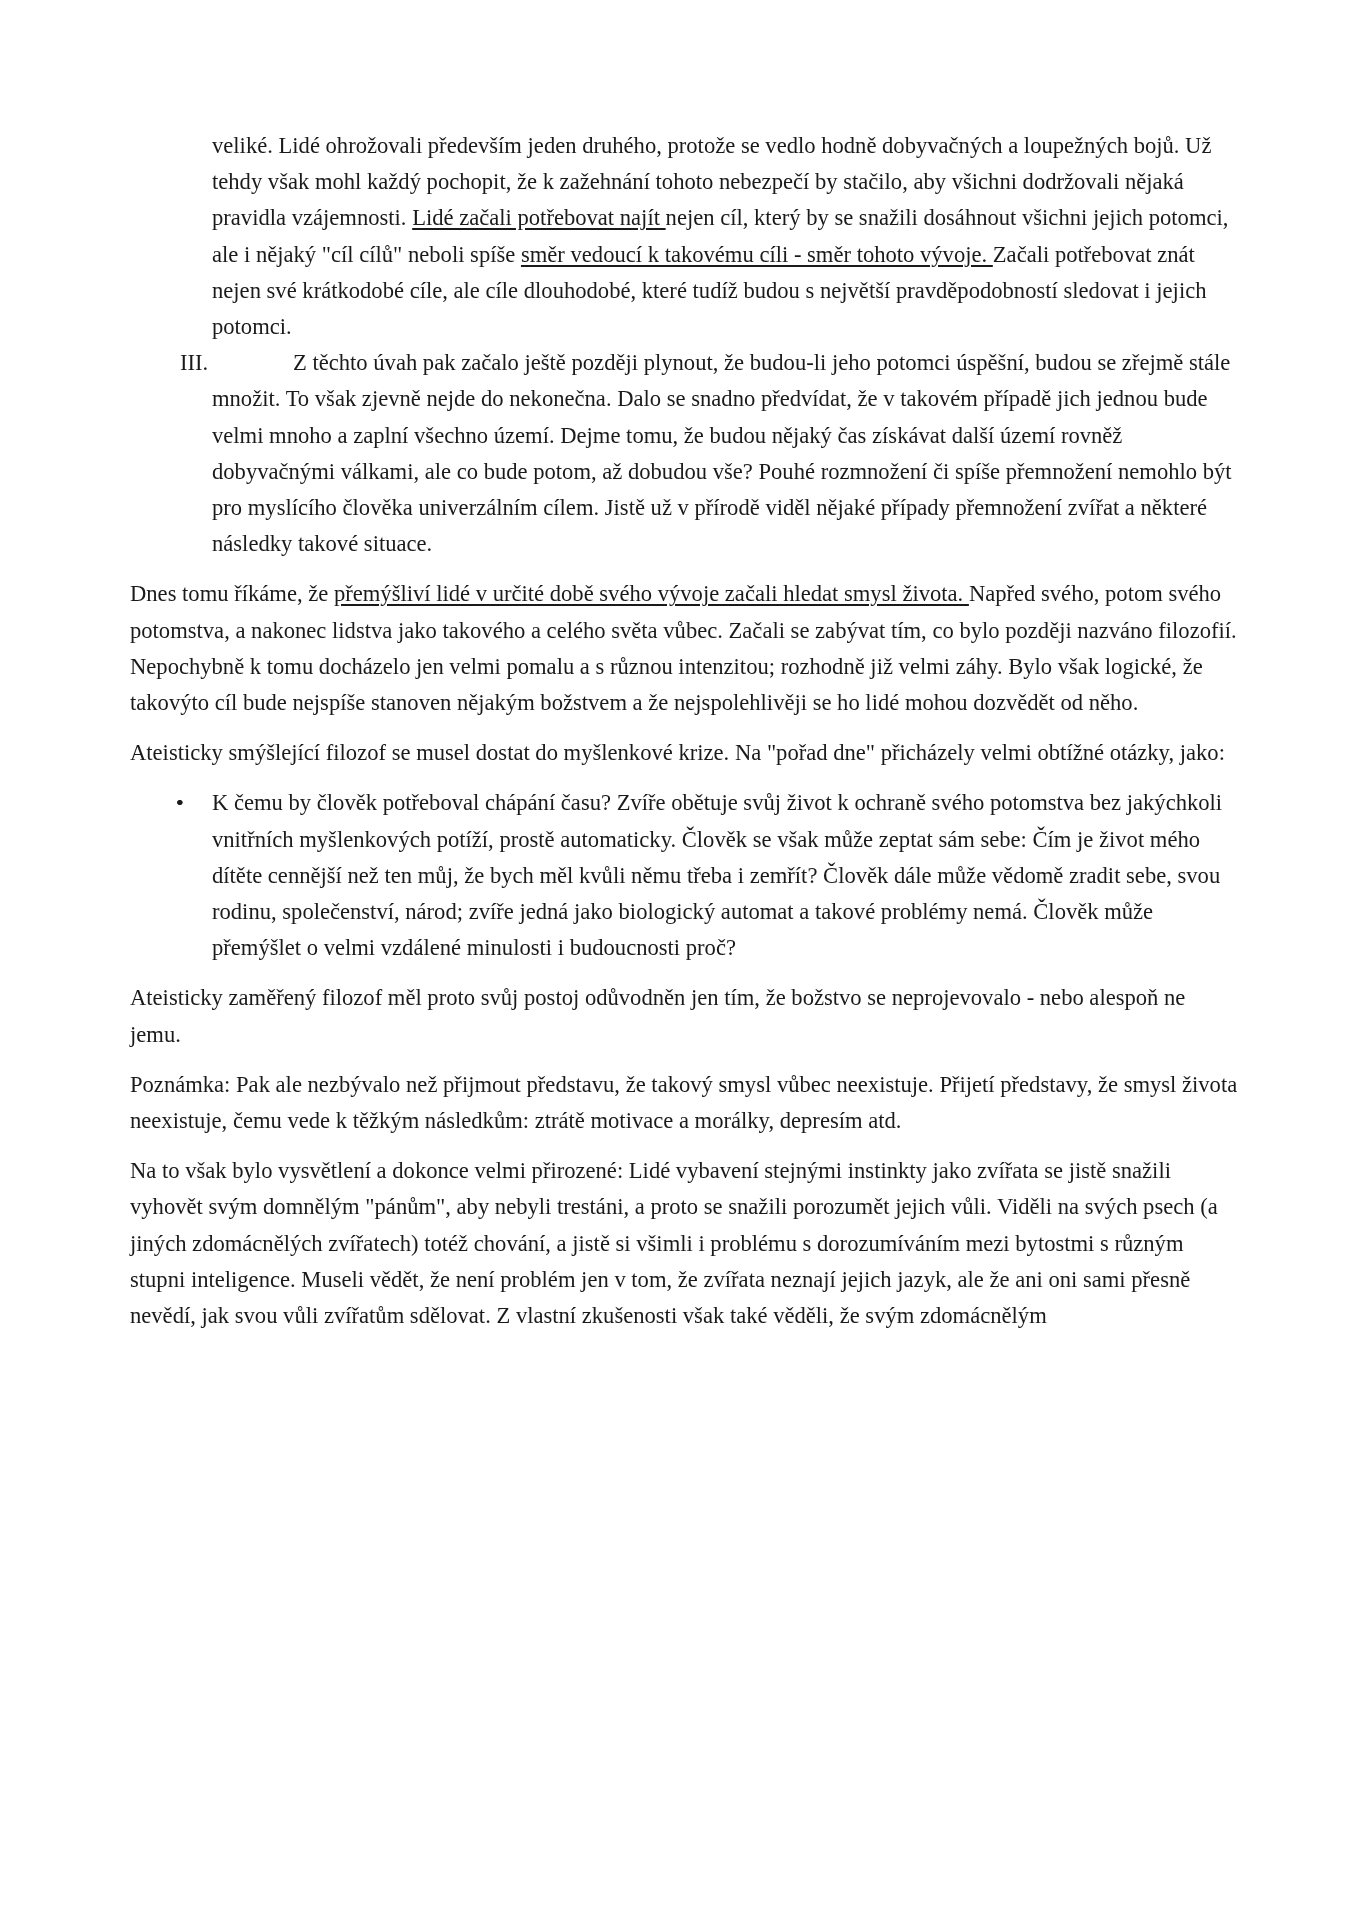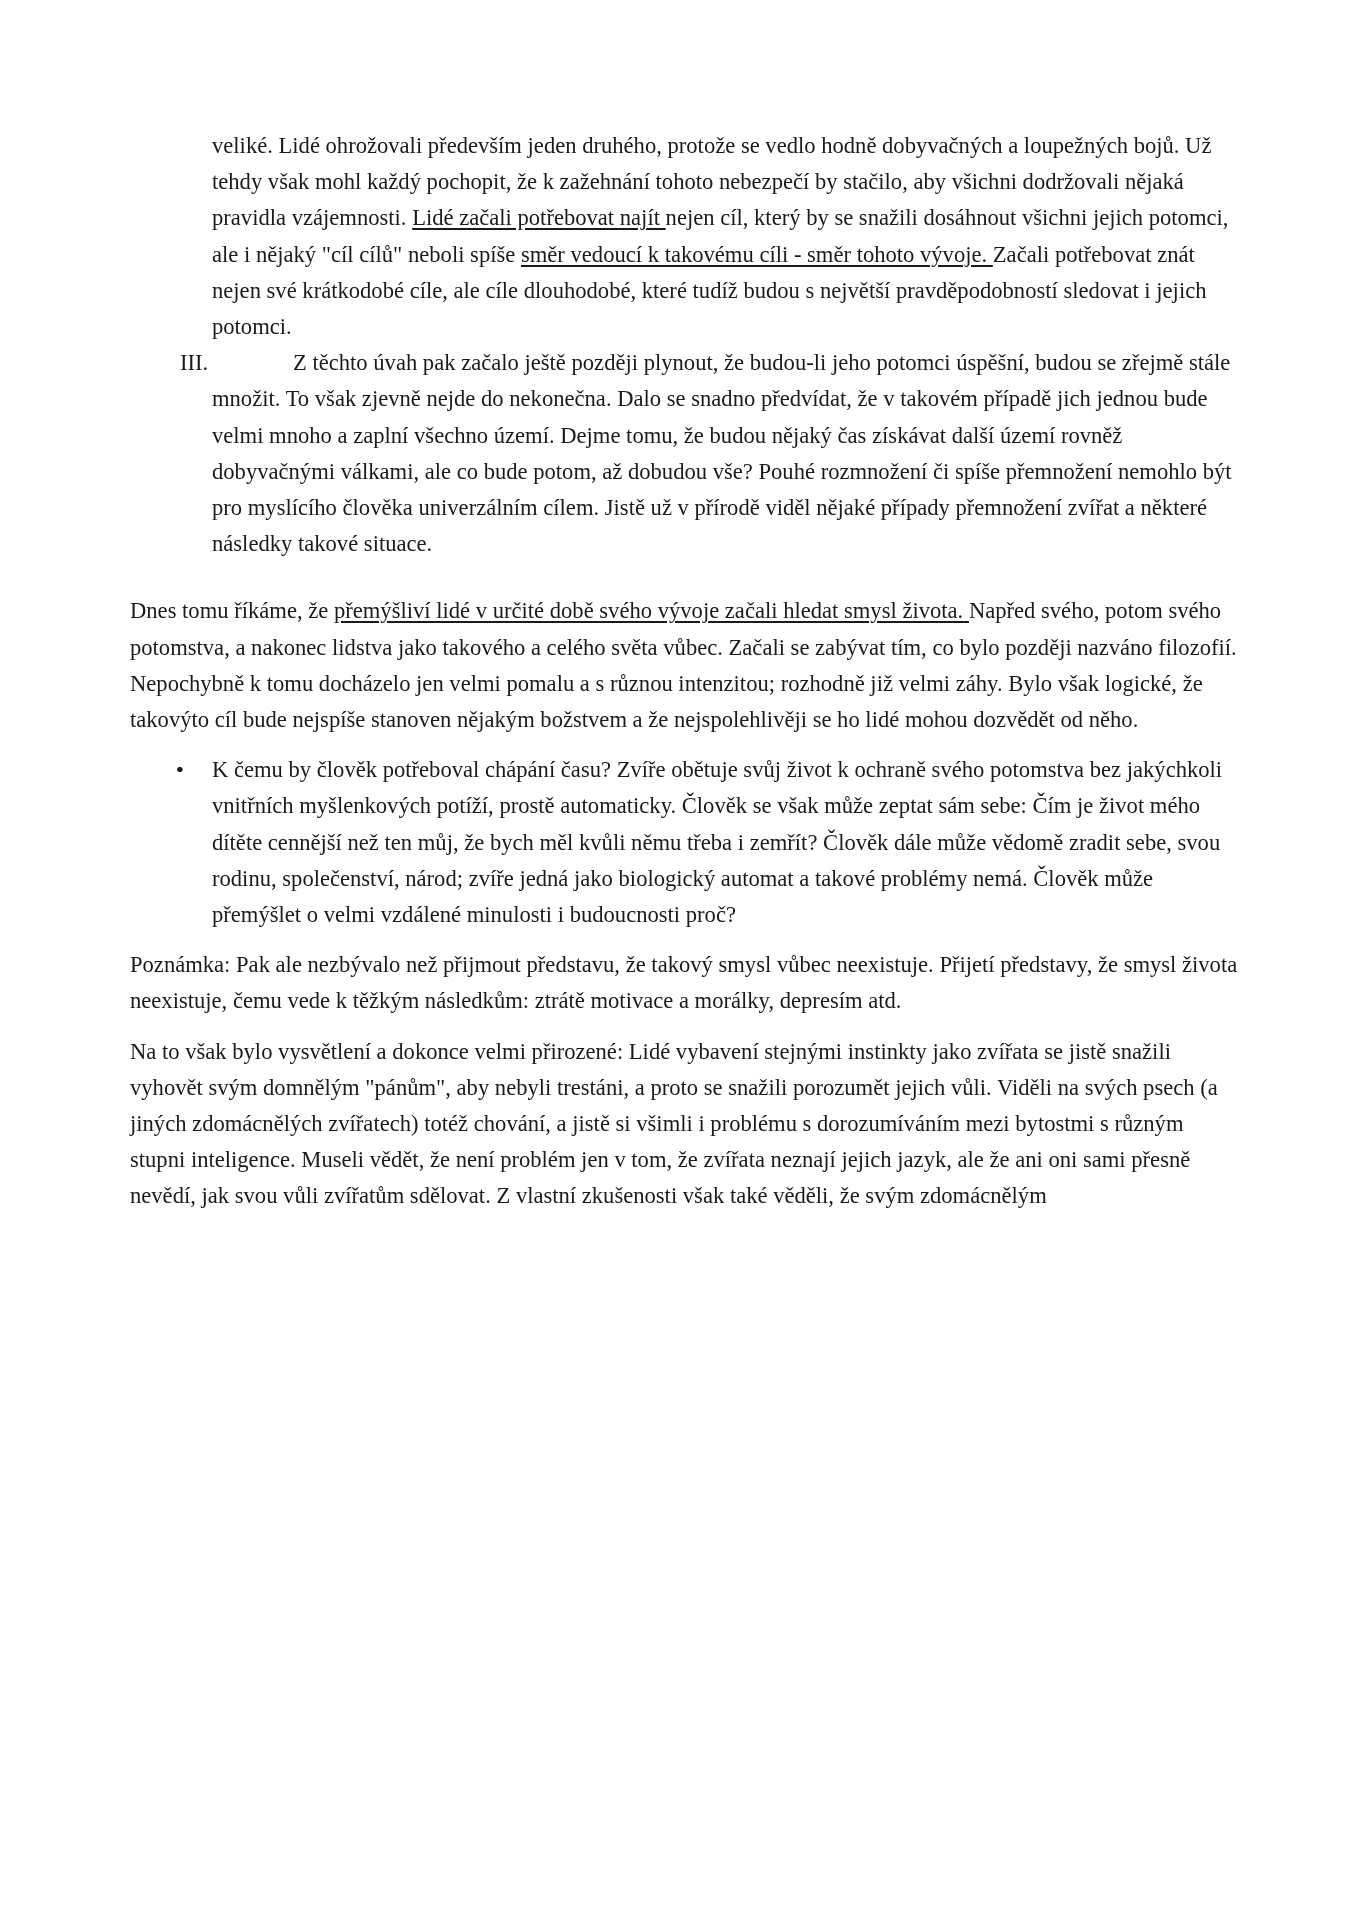--- a/index.html
+++ b/index.html
@@ -8,21 +8,21 @@
       font-family: "Liberation Serif", serif;
       color: #1a1a1a;
       font-size: 22.6px;
       line-height: 36.2px;
     }
     .page { position: relative; width: 1357px; height: 1616px; }
     .content { position: absolute; left: 130px; top: 128px; width: 1110px; }
     .indent { padding-left: 82px; }
     .para { margin: 0 0 14px 0; }
     .u { text-decoration: underline; text-underline-offset: 3px; text-decoration-thickness: 1.5px; }
-    .roman-item { position: relative; padding-left: 82px; margin: 0 0 31px 0; }
+    .roman-item { position: relative; padding-left: 82px; margin: 0 0 14px 0; }
     .roman-num { position: absolute; left: 50px; top: 0; }
     .roman-text .first-line-indent { display: inline-block; width: 81px; }
     ul.bullets { list-style: none; margin: 0 0 14px 0; padding: 0; }
     ul.bullets li { position: relative; padding-left: 82px; margin: 0; }
     .bullet { position: absolute; left: 46px; top: 0; font-size: 22px; }
   </style>
 </head>
 <body>
 
 <div class="page">
@@ -34,31 +34,33 @@
 
     <div class="roman-item" style="margin-top:-14px;">
       <span class="roman-num">III.</span>
       <span class="roman-text"><span class="first-line-indent"></span><span>Z těchto úvah pak začalo ještě později plynout, že budou-li jeho potomci úspěšní, budou se zřejmě stále množit. To však zjevně nejde do nekonečna. Dalo se snadno předvídat, že v takovém případě jich jednou bude velmi mnoho a zaplní všechno území. Dejme tomu, že budou nějaký čas získávat další území rovněž dobyvačnými válkami, ale co bude potom, až dobudou vše? Pouhé rozmnožení či spíše přemnožení nemohlo být pro myslícího člověka univerzálním cílem. Jistě už v přírodě viděl nějaké případy přemnožení zvířat a některé následky takové situace.</span></span>
     </div>
 
     <p class="para">
       <span>Dnes tomu říkáme, že </span><span class="u">přemýšliví lidé v určité době svého vývoje začali hledat smysl života. </span><span>Napřed svého, potom svého potomstva, a nakonec lidstva jako takového a celého světa vůbec. Začali se zabývat tím, co bylo později nazváno filozofií. Nepochybně k tomu docházelo jen velmi pomalu a s různou intenzitou; rozhodně již velmi záhy. Bylo však logické, že takovýto cíl bude nejspíše stanoven nějakým božstvem a že nejspolehlivěji se ho lidé mohou dozvědět od něho.</span>
     </p>
 
+    <p class="para">Ateisticky smýšlející filozof se musel dostat do myšlenkové krize. Na "pořad dne" přicházely velmi obtížné otázky, jako:</p>
 
     <ul class="bullets">
       <li>
         <span class="bullet">•</span>
       </li>
       <li>
         <span class="bullet">•</span>
         <span>K čemu by člověk potřeboval chápání času? Zvíře obětuje svůj život k ochraně svého potomstva bez jakýchkoli vnitřních myšlenkových potíží, prostě automaticky. Člověk se však může zeptat sám sebe: Čím je život mého dítěte cennější než ten můj, že bych měl kvůli němu třeba i zemřít? Člověk dále může vědomě zradit sebe, svou rodinu, společenství, národ; zvíře jedná jako biologický automat a takové problémy nemá. Člověk může přemýšlet o velmi vzdálené minulosti i budoucnosti proč?</span>
       </li>
     </ul>
 
 
+    <p class="para">Ateisticky zaměřený filozof měl proto svůj postoj odůvodněn jen tím, že božstvo se neprojevovalo - nebo alespoň ne jemu.</p>
 
     <p class="para">Poznámka: Pak ale nezbývalo než přijmout představu, že takový smysl vůbec neexistuje. Přijetí představy, že smysl života neexistuje, čemu vede k těžkým následkům: ztrátě motivace a morálky, depresím atd.</p>
 
     <p class="para">Na to však bylo vysvětlení a dokonce velmi přirozené: Lidé vybavení stejnými instinkty jako zvířata se jistě snažili vyhovět svým domnělým "pánům", aby nebyli trestáni, a proto se snažili porozumět jejich vůli. Viděli na svých psech (a jiných zdomácnělých zvířatech) totéž chování, a jistě si všimli i problému s dorozumíváním mezi bytostmi s různým stupni inteligence. Museli vědět, že není problém jen v tom, že zvířata neznají jejich jazyk, ale že ani oni sami přesně nevědí, jak svou vůli zvířatům sdělovat. Z vlastní zkušenosti však také věděli, že svým zdomácnělým</p>
 
   </div>
 </div>
 
 </body></html>

